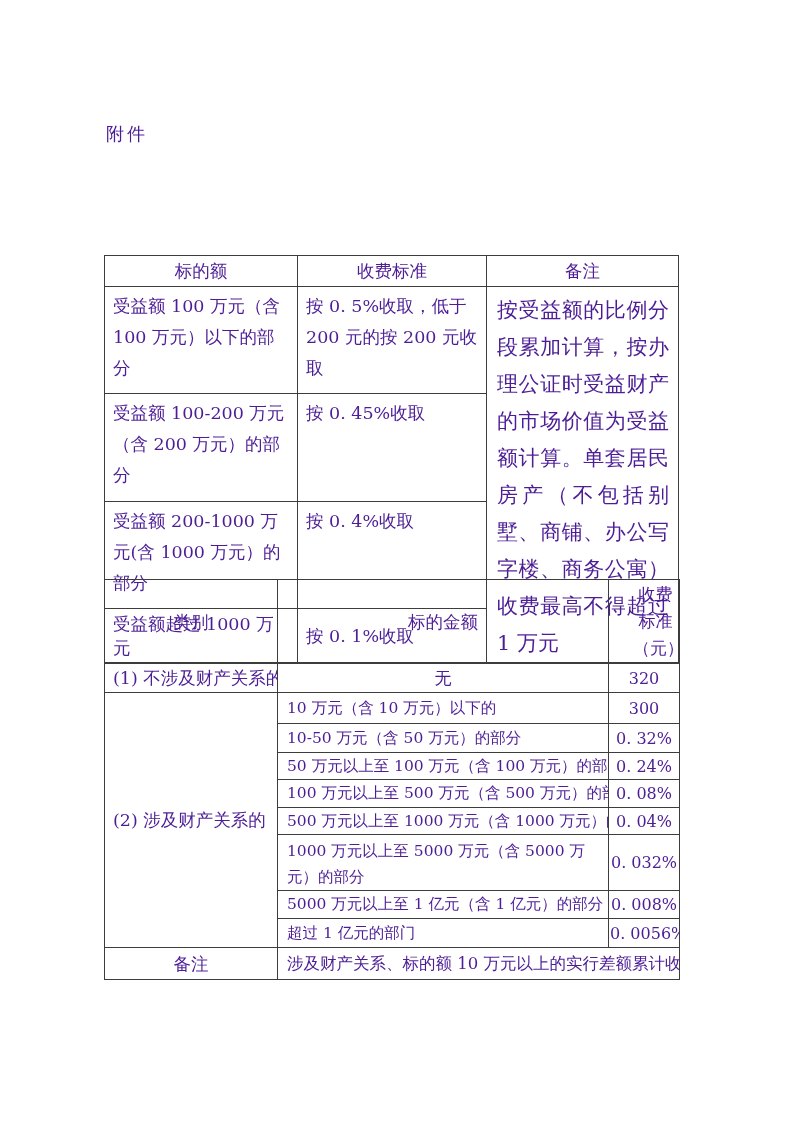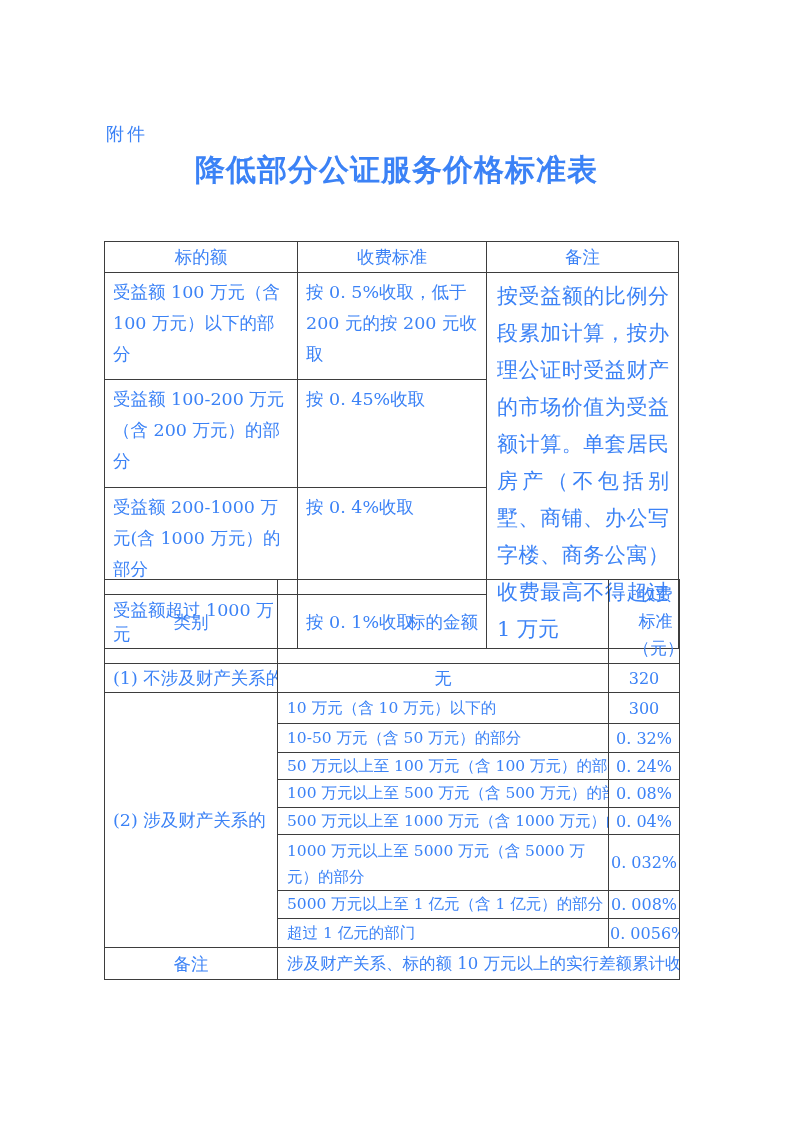--- a/index.html
+++ b/index.html
@@ -1,20 +1,20 @@
 <!DOCTYPE html>
 <html><head>
 <meta charset="utf-8">
 <style>
   html,body{margin:0;padding:0;background:#ffffff;}
   .page{
     position:relative;
     width:793px;height:1074px;
     background:#ffffff;
-    color:#3b82f6;
+    color:#4c1d95;
     font-family:"DejaVu Serif","Liberation Serif",serif;
     overflow:hidden;
   }
   .attachment{
     position:absolute;left:106px;top:122px;
     font-size:18px;letter-spacing:3px;
   }
   .doc-title{
     position:absolute;left:0;right:0;top:150px;
     text-align:center;
@@ -26,21 +26,21 @@
     font-size:19px;font-weight:bold;letter-spacing:1px;
     font-family:"DejaVu Sans","Liberation Sans",sans-serif;
   }
   .sec-heading.h1{top:227px;}
   .sec-heading.h2{top:551px;}
 
   table{border-collapse:collapse;table-layout:fixed;}
   td{border:1px solid #3d3d3d;overflow:hidden;}
 
   
-  .t1{position:absolute;left:104px;top:241px;width:574px;}
+  .t1{position:absolute;left:104px;top:255px;width:574px;}
   .t1 col.c1{width:193px;}
   .t1 col.c2{width:189px;}
   .t1 col.c3{width:192px;}
   .t1 tr.hrow{height:31px;}
   .t1 tr.r1{height:64px;}
   .t1 tr.r2{height:70px;}
   .t1 tr.r3{height:70px;}
   .t1 tr.r4{height:34px;}
   .t1 td{font-size:17.5px;}
   .t1 .hcell{text-align:center;vertical-align:middle;}
@@ -84,21 +84,20 @@
     vertical-align:middle;padding-left:9px;font-size:16.5px;white-space:nowrap;
   }
 </style>
 </head>
 <body>
 
 <div class="page">
 
   <div class="attachment">附件</div>
 
-  <div class="doc-title">降低部分公证服务价格标准表</div>
 
 
   <table class="t1">
     <colgroup>
         <col class="c1">
         <col class="c2">
         <col class="c3">
       </colgroup>
     <tbody>
         <tr class="hrow">

